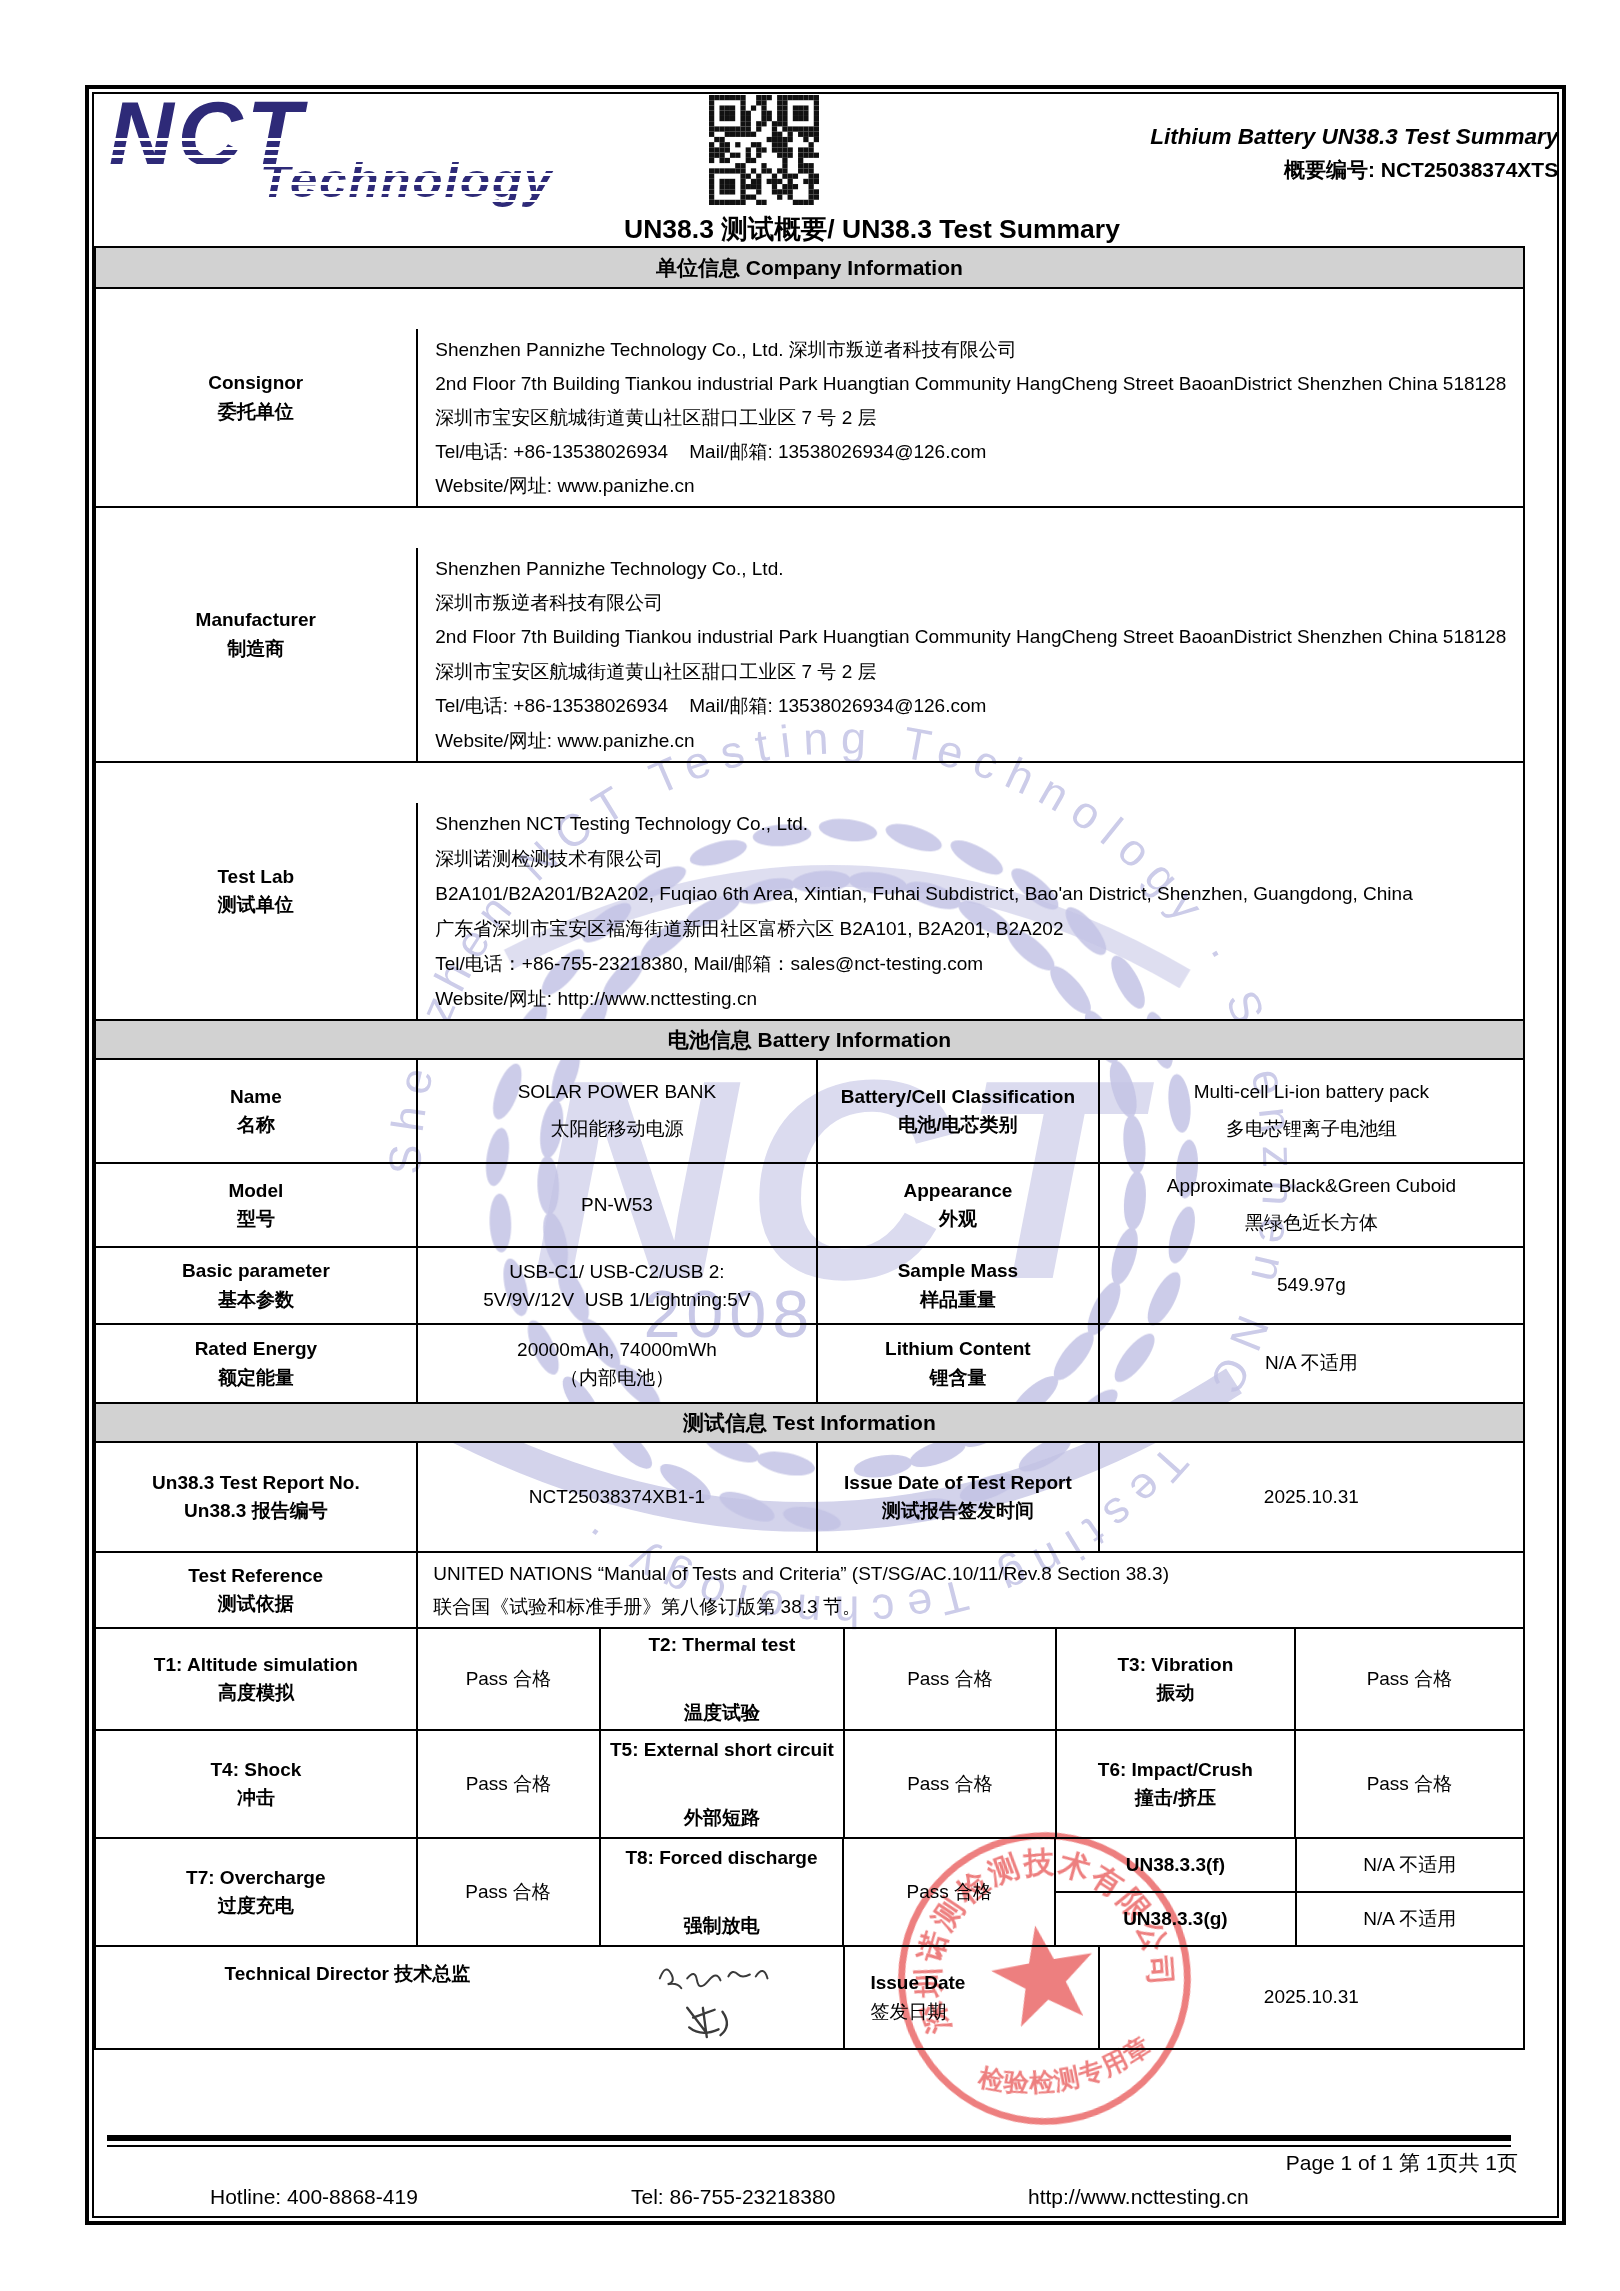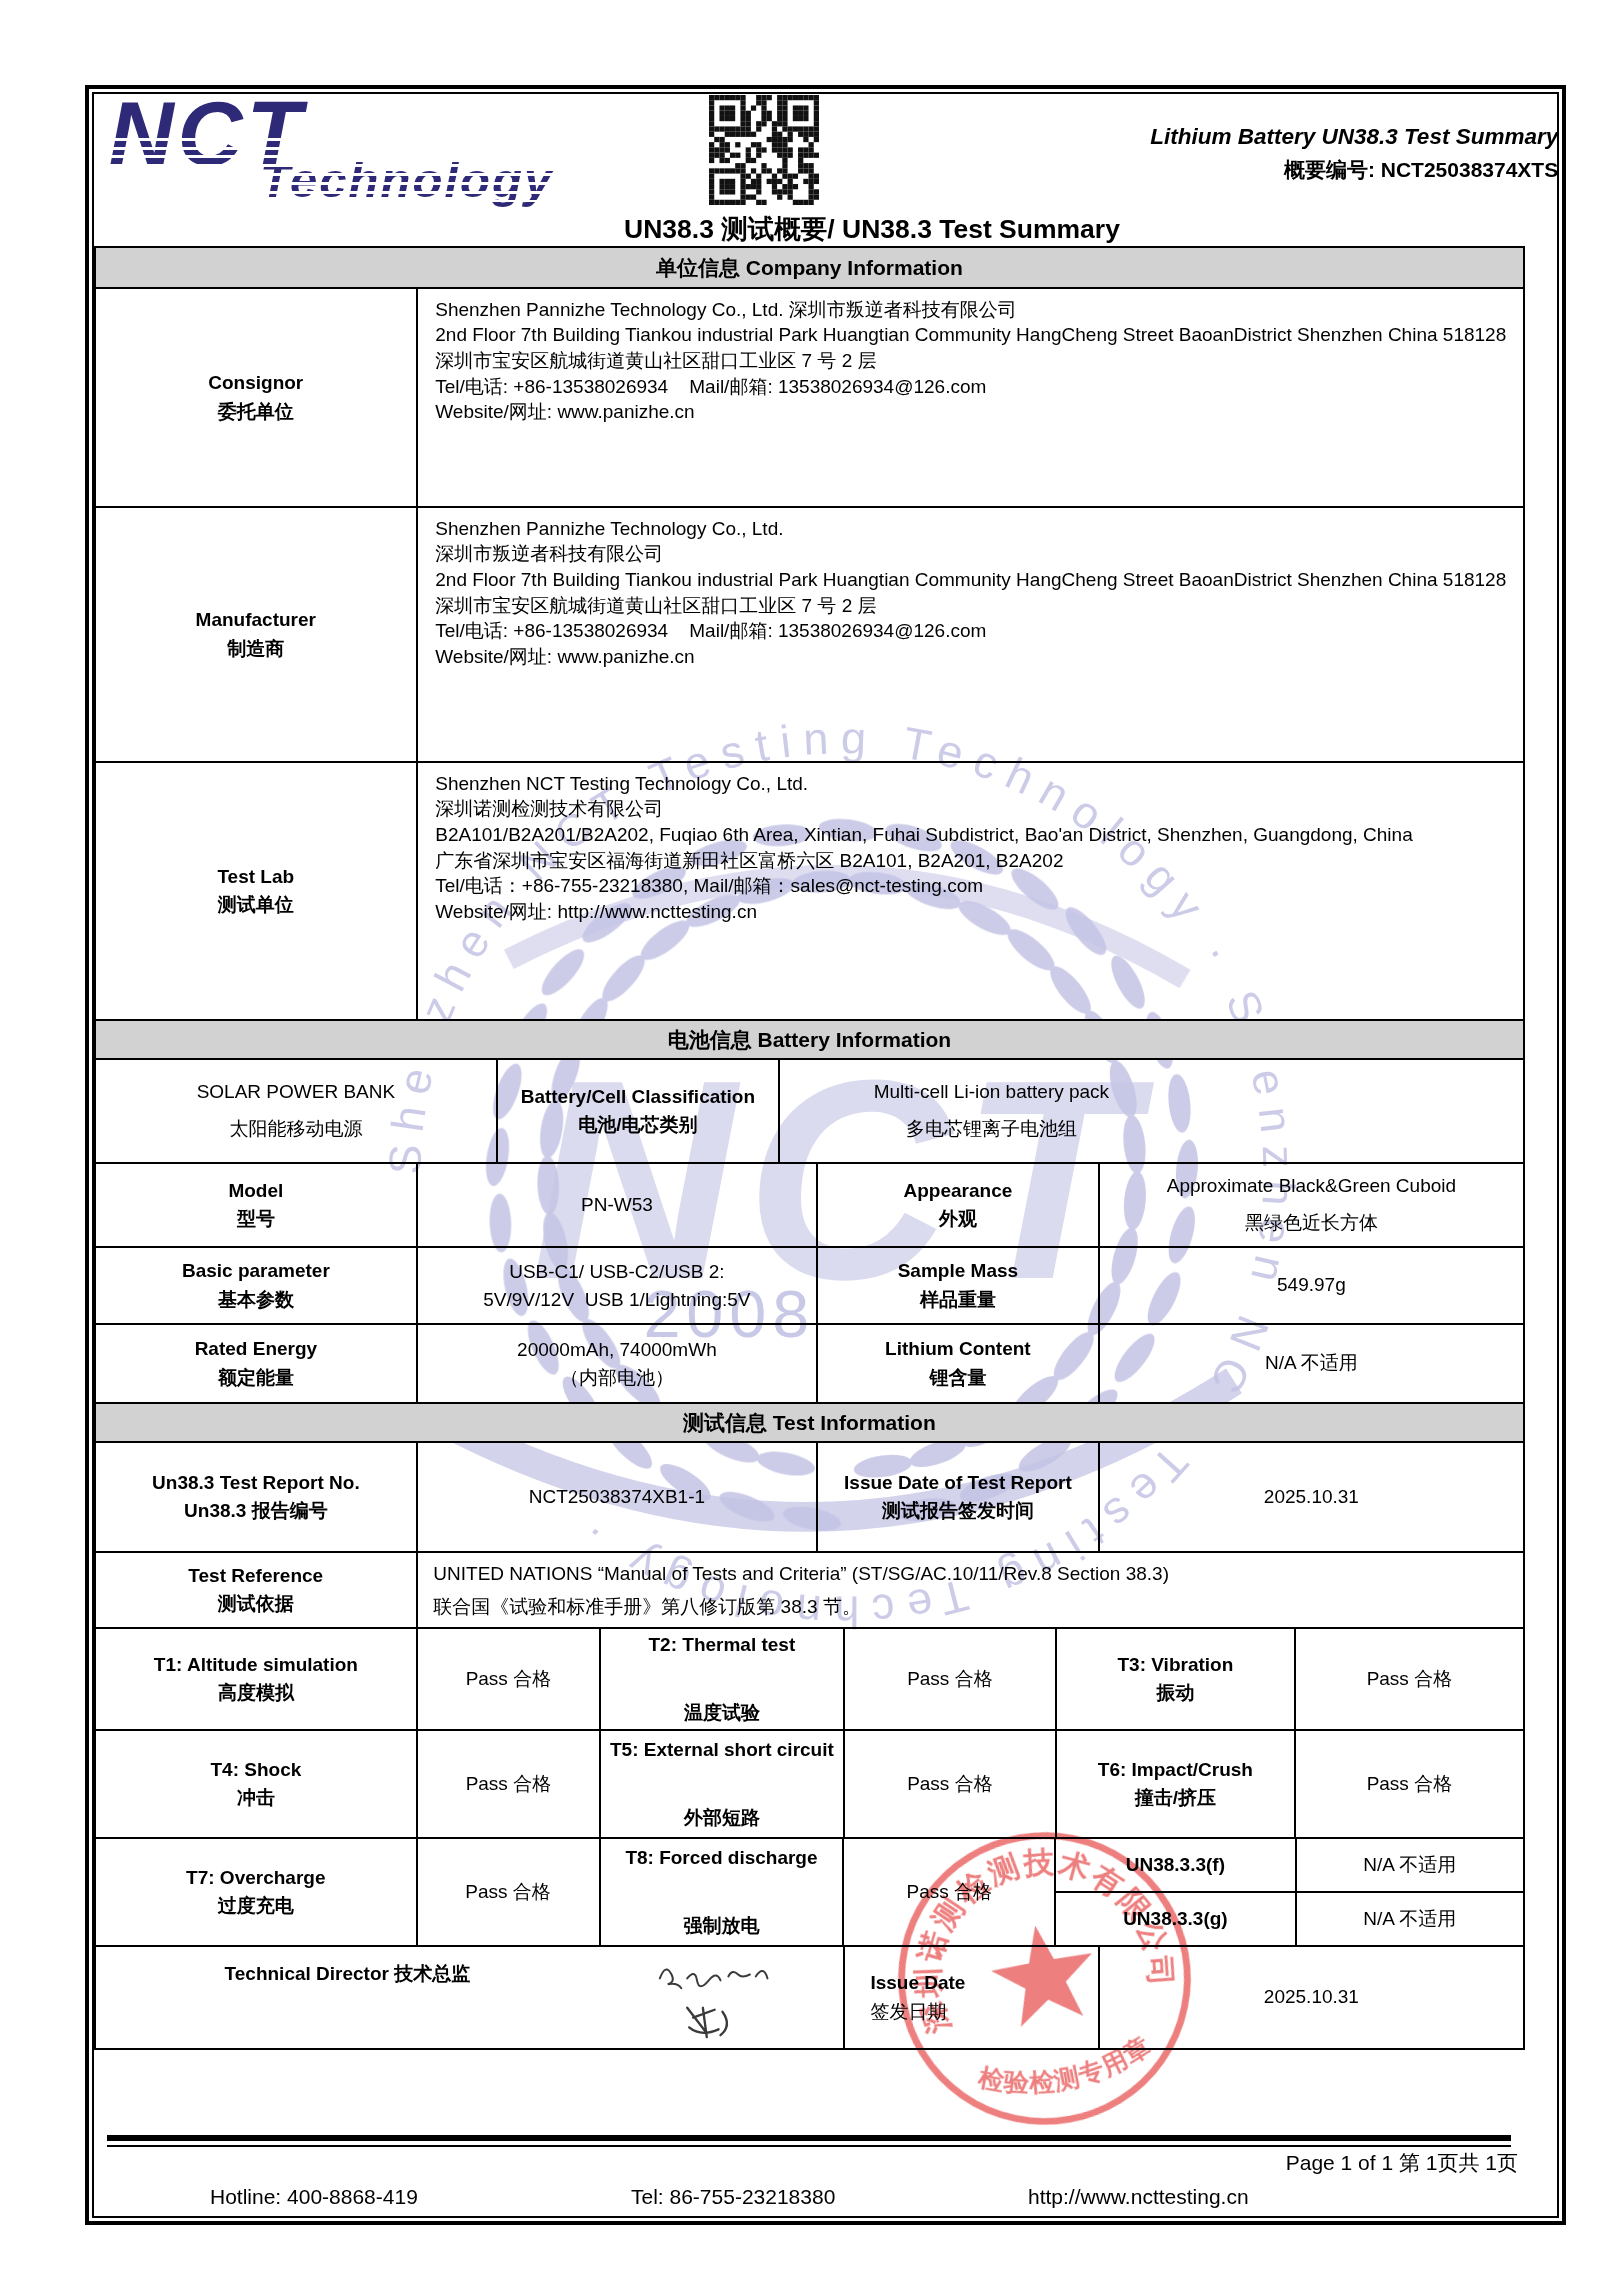--- a/index.html
+++ b/index.html
@@ -26,21 +26,21 @@
 
   
   .tbl{position:absolute;left:4.9px;top:157px;width:1427px;border:2.9px solid #000;z-index:2;box-sizing:content-box;}
   .row{display:flex;border-top:2.9px solid #000;box-sizing:border-box;width:1427px;}
   .row.first{border-top:none;}
   .bar{background:#d2d2d2;align-items:center;justify-content:center;font-weight:bold;font-size:21px;}
   .cell{box-sizing:border-box;display:flex;flex-direction:column;justify-content:center;align-items:center;
         text-align:center;min-width:0;font-size:19px;line-height:1.5;}
   .cell+.cell,.cell+.blk{border-left:2px solid #000;}
   .b{font-weight:bold;}
-  .val{align-items:stretch;text-align:left;justify-content:flex-start;padding:7.8px 11.8px 7.8px 17.6px;}
+  .val{align-items:stretch;text-align:left;justify-content:space-between;padding:7.8px 11.8px 7.8px 17.6px;margin-top:40px;}
   .v{white-space:pre-wrap;line-height:1.35;}
   .cen{gap:8.8px;padding:3.9px 7.8px;}
   .refval{align-items:flex-start;text-align:left;justify-content:space-evenly;padding-left:15.7px;}
   .blk{box-sizing:border-box;display:flex;flex-direction:column;min-width:0;}
   .sub{display:flex;flex:1;box-sizing:border-box;}
   .sub+.sub{border-top:2px solid #000;}
   .scol{box-sizing:border-box;display:flex;flex-direction:column;min-width:0;}
   .scell{box-sizing:border-box;flex:none;display:flex;align-items:center;justify-content:center;
          font-size:19px;}
   .scell+.scell{border-top:2.9px solid #000;}
@@ -463,20 +463,24 @@
         <div class="v">Tel/电话：+86-755-23218380, Mail/邮箱：sales@nct-testing.com</div>
         <div class="v">Website/网址: http://www.ncttesting.cn</div>
       </div>
     </div>
 
     <div class="row bar" style="height:39px">
       <span>电池信息 Battery Information</span>
     </div>
 
     <div class="row" style="height:104px">
+      <div class="cell cB1">
+        <div class="b">Name</div>
+        <div class="b">名称</div>
+      </div>
       <div class="cell cen cB2">
         <div>SOLAR POWER BANK</div>
         <div>太阳能移动电源</div>
       </div>
       <div class="cell cB3">
         <div class="b">Battery/Cell Classification</div>
         <div class="b">电池/电芯类别</div>
       </div>
       <div class="cell cen cB4">
         <div>Multi-cell Li-ion battery pack</div>

